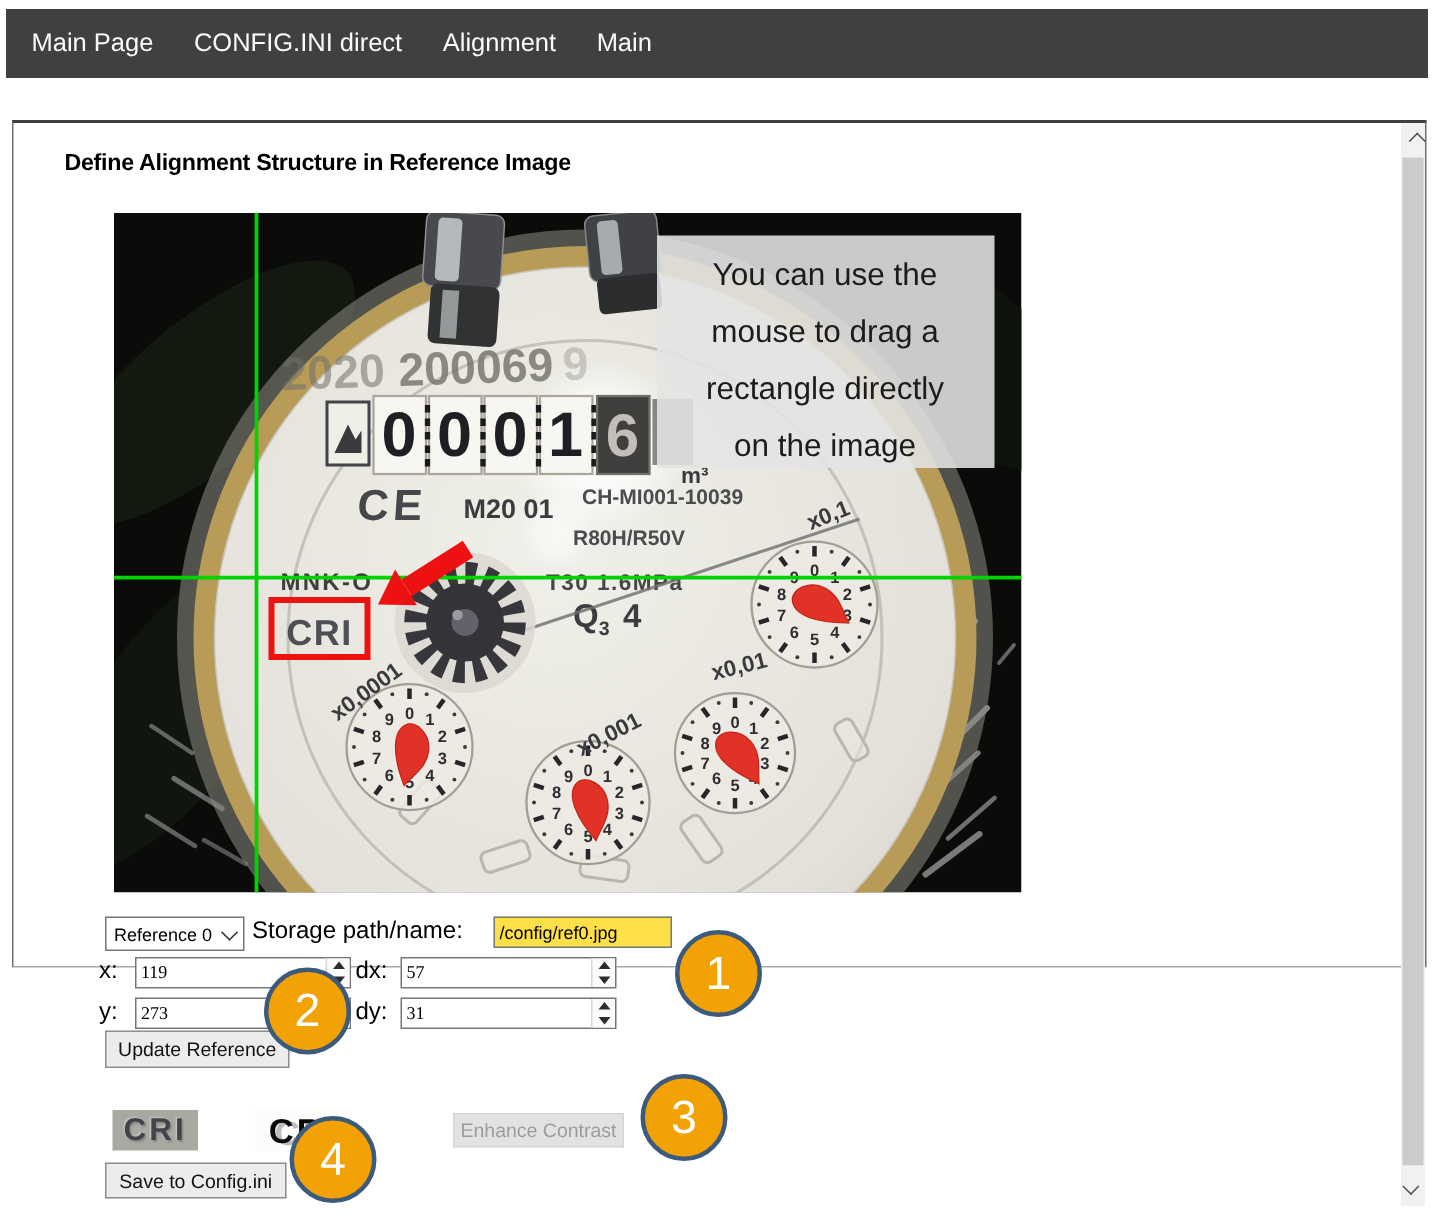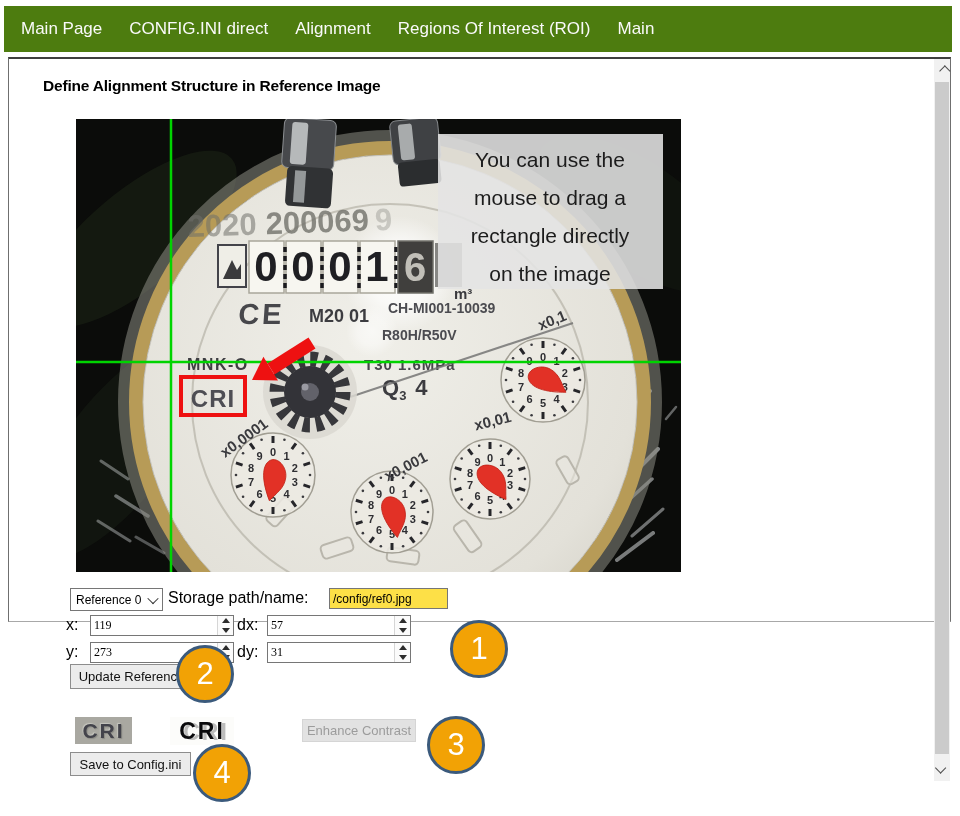--- a/index.html
+++ b/index.html
@@ -1,23 +1,23 @@
 <!DOCTYPE html>
 <html><head>
 <meta charset="utf-8">
 <style>
   html,body{margin:0;padding:0;background:#fff;font-family:"Liberation Sans",sans-serif;}
   .page{position:relative;width:960px;height:816px;overflow:hidden;background:#fff;}
 
   
-  .nav{position:absolute;left:4px;top:6px;width:948px;height:46px;background:#4d7c0f;display:flex;align-items:center;padding-left:17px;gap:27px;box-sizing:border-box;}
+  .nav{position:absolute;left:4px;top:6px;width:948px;height:46px;background:#404040;display:flex;align-items:center;padding-left:17px;gap:27px;box-sizing:border-box;}
   .nav-item{color:#fafafa;font-size:17px;white-space:nowrap;cursor:pointer;}
 
   
-  .frame{position:absolute;left:8px;top:57px;width:943px;height:565px;background:#fff;box-sizing:border-box;
+  .frame{position:absolute;left:8px;top:80px;width:943px;height:565px;background:#fff;box-sizing:border-box;
          border-top:2px solid #3f3f3f;border-left:1px solid #6f6f6f;border-right:1px solid #6f6f6f;border-bottom:1px solid #a8a8a8;}
   .title{position:absolute;left:34px;top:18px;font-size:15.5px;font-weight:bold;color:#000;letter-spacing:-0.2px;}
 
   .meter-svg{position:absolute;left:67px;top:60px;width:605px;height:453px;display:block;}
 
   
   .ctl{position:absolute;box-sizing:border-box;font-family:"Liberation Sans",sans-serif;}
   .lbl{font-size:16px;color:#000;white-space:nowrap;}
   .select{left:61px;top:529px;width:93px;height:23px;border:1px solid #767676;background:#fff;display:flex;align-items:center;padding:0 5px;font-size:12px;cursor:pointer;}
   .select .chev{margin-left:auto;width:7px;height:7px;border-left:1.6px solid #333;border-bottom:1.6px solid #333;transform:rotate(-45deg) translate(1px,-1px);}
@@ -52,21 +52,20 @@
 </style>
 </head>
 <body>
 
 <div class="page">
 
   <div class="nav">
     <span class="nav-item">Main Page</span>
     <span class="nav-item">CONFIG.INI direct</span>
     <span class="nav-item">Alignment</span>
-    <span class="nav-item">Regions Of Interest (ROI)</span>
     <span class="nav-item">Main</span>
   </div>
 
   <div class="frame">
     <div class="title">Define Alignment Structure in Reference Image</div>
 
     <svg class="meter-svg" viewBox="0 0 605 453">
       <defs>
         <radialGradient id="faceG" cx="0.45" cy="0.38" r="0.8">
           <stop offset="0" stop-color="#f0efe9"></stop>

